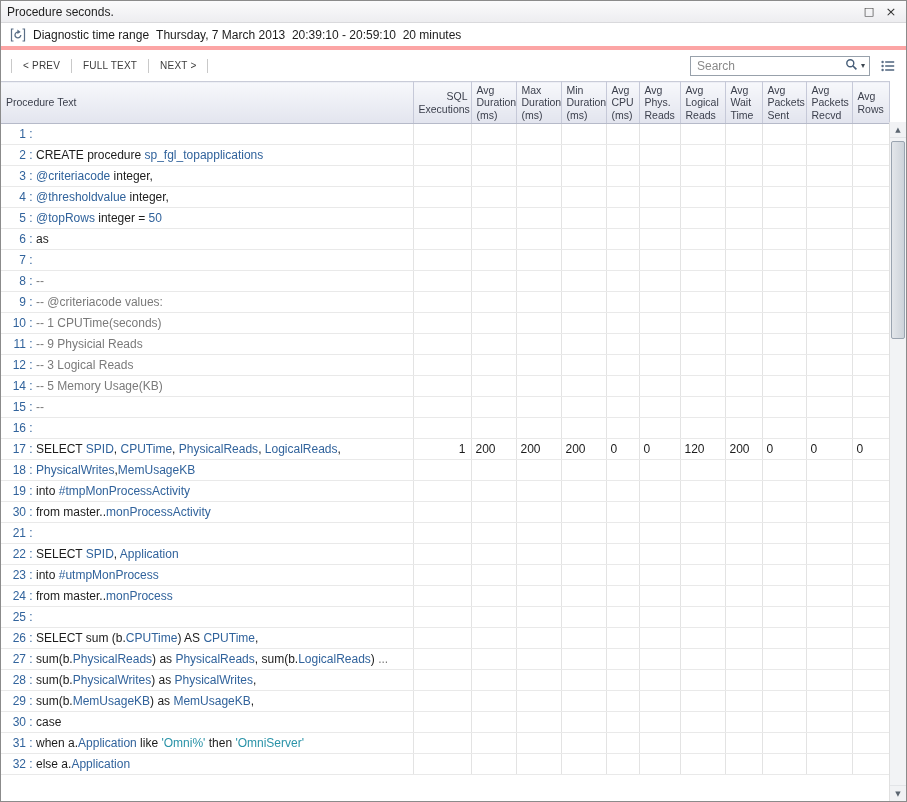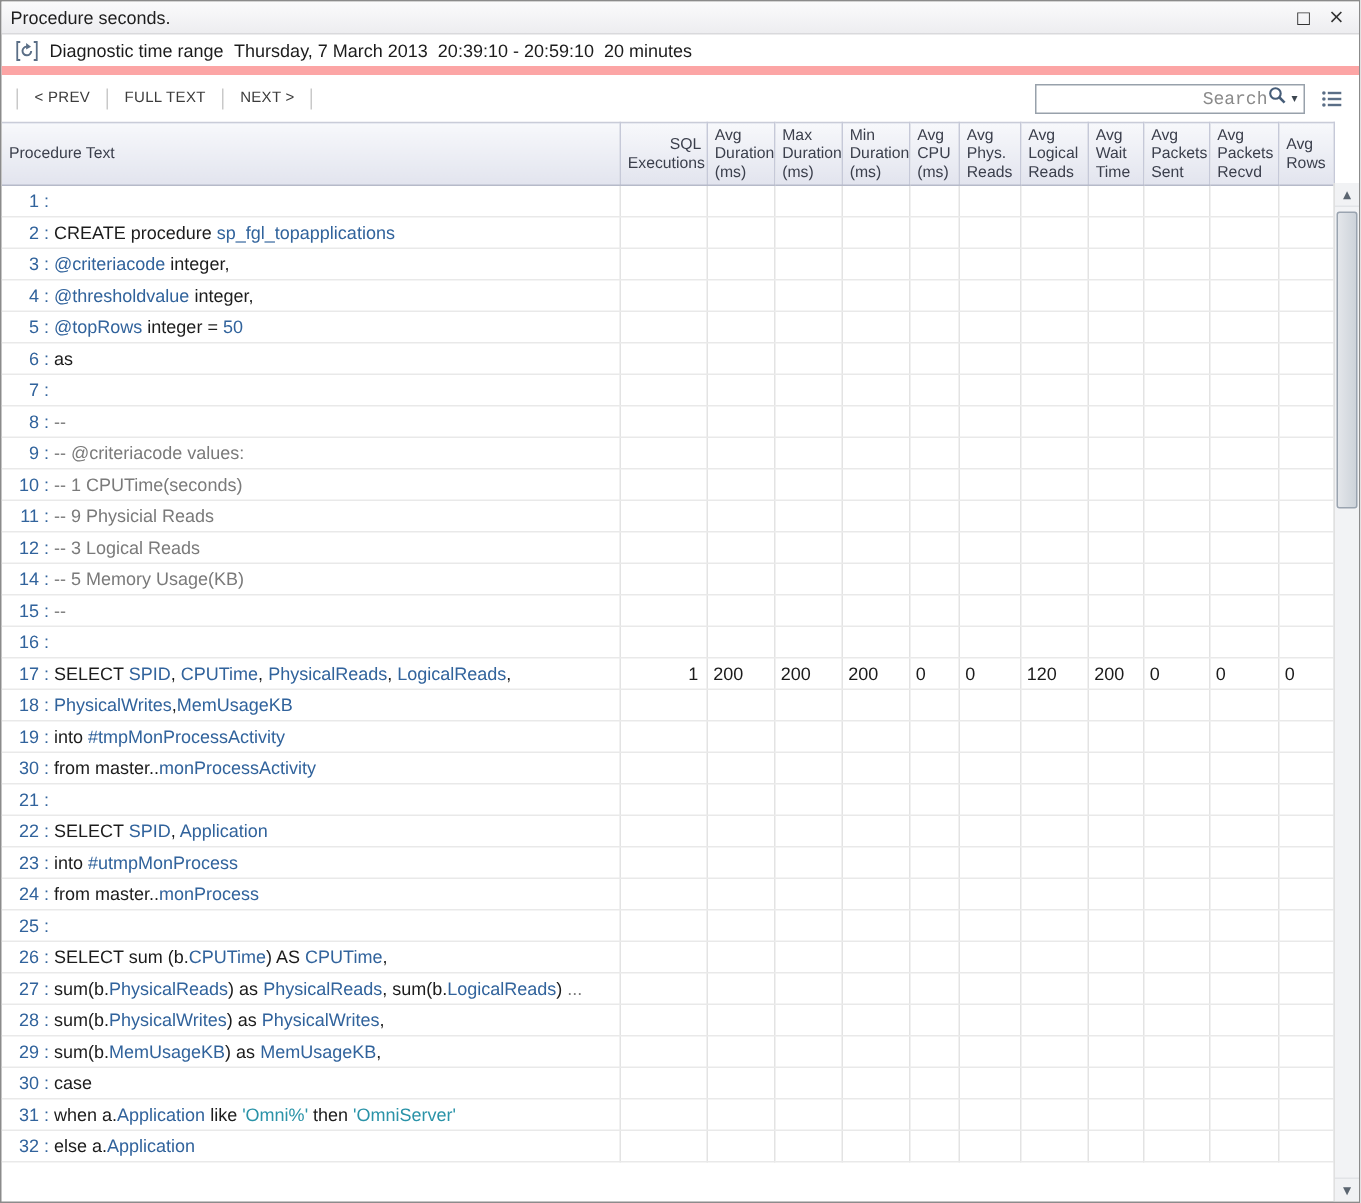--- a/index.html
+++ b/index.html
@@ -14,32 +14,32 @@
               border-bottom:1px solid #d9d9dc; display:flex; align-items:center;
               padding:0 6px; font-size:12px; color:#1f1f1f; }
   .title-text { flex:1; }
   .tb-controls { display:flex; align-items:center; gap:4px; }
   .tb-btn { width:18px; height:16px; display:flex; align-items:center; justify-content:center;
             font-family:"DejaVu Sans",sans-serif; font-size:11px; color:#333; cursor:default; }
   .tb-btn.close { font-size:13px; }
 
   
   .timebar { height:27px; flex:0 0 27px; display:flex; align-items:center; gap:7px;
-             padding:0 9px; border-bottom:6px solid #fca5a5; font-size:12px; color:#1c1c1c; }
+             padding:0 9px; border-bottom:4px solid #fca5a5; font-size:12px; color:#1c1c1c; }
   .time-icon { display:flex; align-items:center; }
   .time-value { white-space:pre; }
 
   
   .toolbar { height:31px; flex:0 0 31px; display:flex; align-items:center; padding:0 8px; }
   .tb-sep { width:1px; height:14px; background:#c9c9c9; margin:0 2px; }
   .tool-btn { font-size:10px; color:#3c3c3c; padding:3px 9px; letter-spacing:.2px; cursor:default; background:none; border:none; font-family:Liberation Sans, sans-serif; }
   .search-area { margin-left:auto; display:flex; align-items:center; gap:8px; }
   .search-box { width:180px; height:20px; border:1px solid #98a1ab; background:#fff;
                 display:flex; align-items:center; padding:0 4px 0 6px; }
-  .search-box input { border:none; outline:none; flex:1; min-width:0; font-size:12px; font-family:Liberation Mono, monospace; color:#000000; background:transparent;text-align:right; }
+  .search-box input { border:none; outline:none; flex:1; min-width:0; font-size:12px; font-family:Liberation Sans, sans-serif; color:#000000; background:transparent; }
   .search-box input::placeholder { color:#8a8a8a; }
   .search-caret { font-size:8px; color:#3c4650; margin-left:3px; }
   .chooser-btn { width:20px; height:18px; display:flex; align-items:center; justify-content:center; cursor:default; }
 
   
   .grid-area { flex:1; position:relative; overflow:hidden; }
   table { border-collapse:collapse; table-layout:fixed; width:888px; }
   thead th { height:40px; background:linear-gradient(#f7f8fb,#e2e4ee);
              border-top:1px solid #c9ccd8; border-right:1px solid #c6c9d8; border-bottom:1px solid #b6bac9;
              font-weight:normal; font-size:10.5px; line-height:1.18; color:var(--c-header,#3b3f4c);

